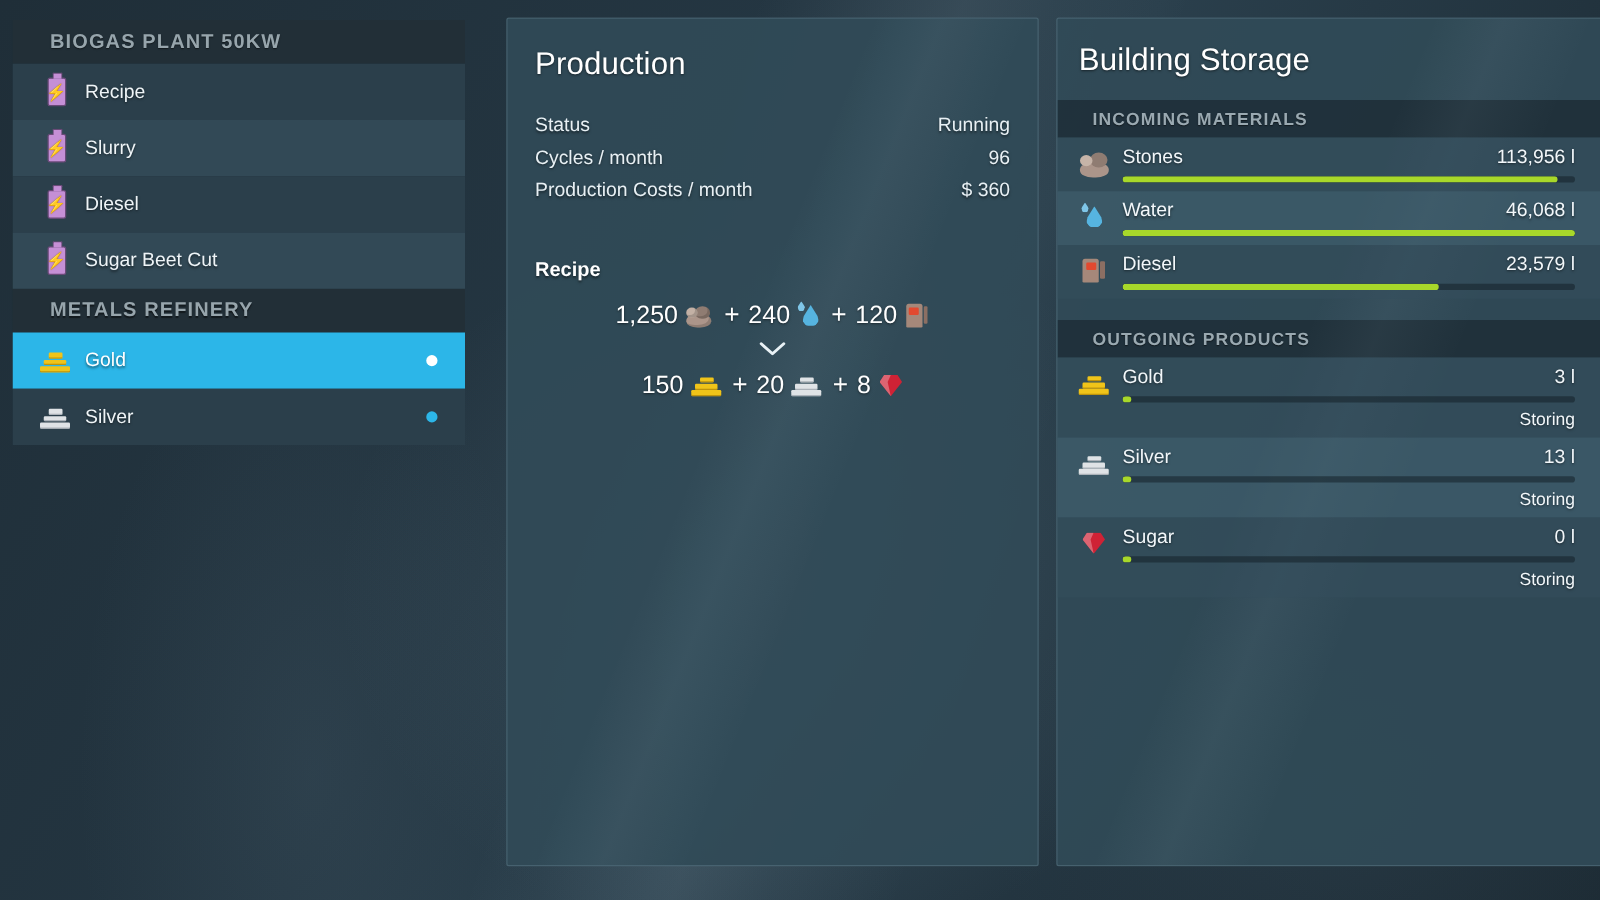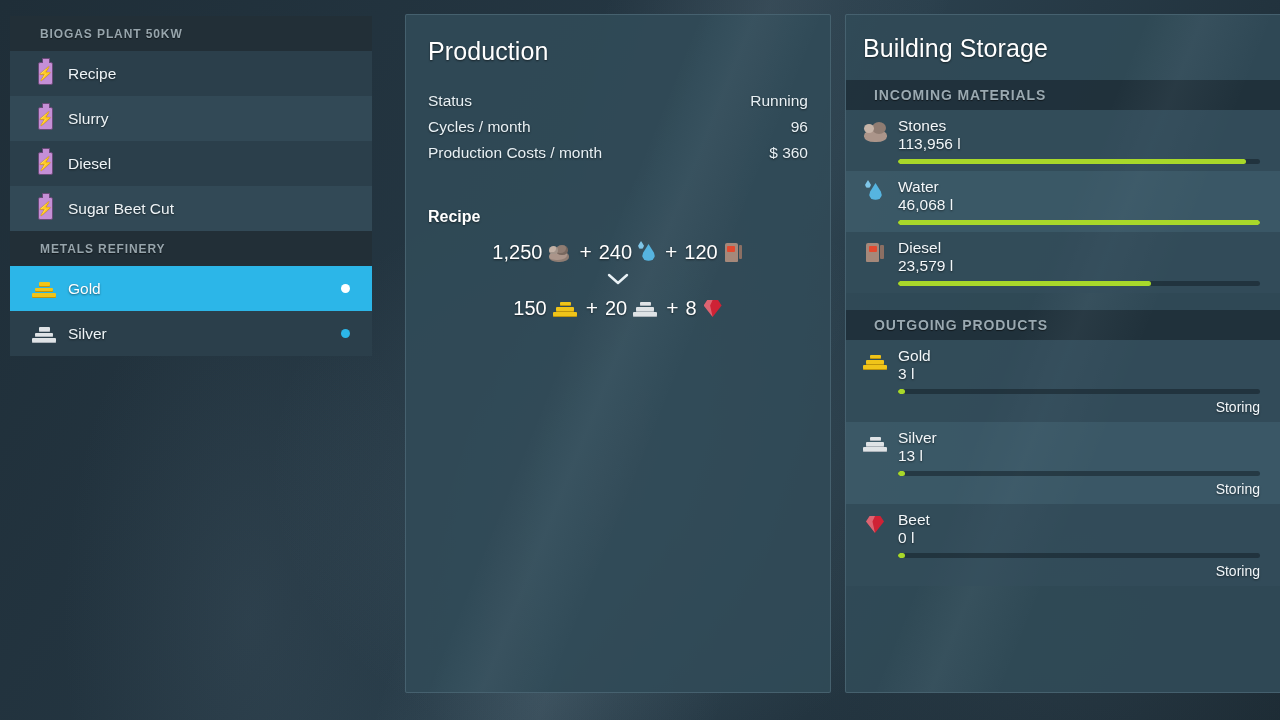--- a/index.html
+++ b/index.html
@@ -76,21 +76,21 @@
     border-radius: 0;
   }
   #sidebar::before { display: none; }
 
   .group-header {
     height: 35px;
     display: flex;
     align-items: center;
     padding-left: 30px;
     background: #222f37;
-    font-size: 12px;
+    font-size: 16px;
     font-weight: bold;
     letter-spacing: 0.9px;
     color: #97a5ac;
     text-shadow: 0 1px 1px rgba(0,0,0,0.5);
   }
 
   .side-row {
     height: 45px;
     display: flex;
     align-items: center;
@@ -319,21 +319,20 @@
   }
   .stor-body { flex: 1 1 auto; min-width: 0; }
 
   .stor-top {
     display: flex;
     justify-content: space-between;
     align-items: baseline;
     color: #f2f7fa;
     font-size: 15.5px;
     text-shadow: 0 1px 2px rgba(0,0,0,0.5);
-    flex-direction: column;
   }
 
   .bar-track {
     margin-top: 6px;
     height: 5px;
     border-radius: 3px;
     background: rgba(20,32,40,0.55);
     overflow: hidden;
   }
   .bar-fill {
@@ -614,21 +613,21 @@
 
   <div class="stor-row odd">
     <span class="sicon">
       <span class="gem-ic" style="width:22px;height:22px">
           <i></i>
           <i class="hl"></i>
         </span>
     </span>
     <div class="stor-body">
       <div class="stor-top">
-        <span>Beet</span>
+        <span>Sugar</span>
         <span>0 l</span>
       </div>
       <div class="bar-track">
         <div class="bar-fill" style="width:2%"></div>
       </div>
       <div class="stor-status">Storing</div>
     </div>
   </div>
 </div>
 

